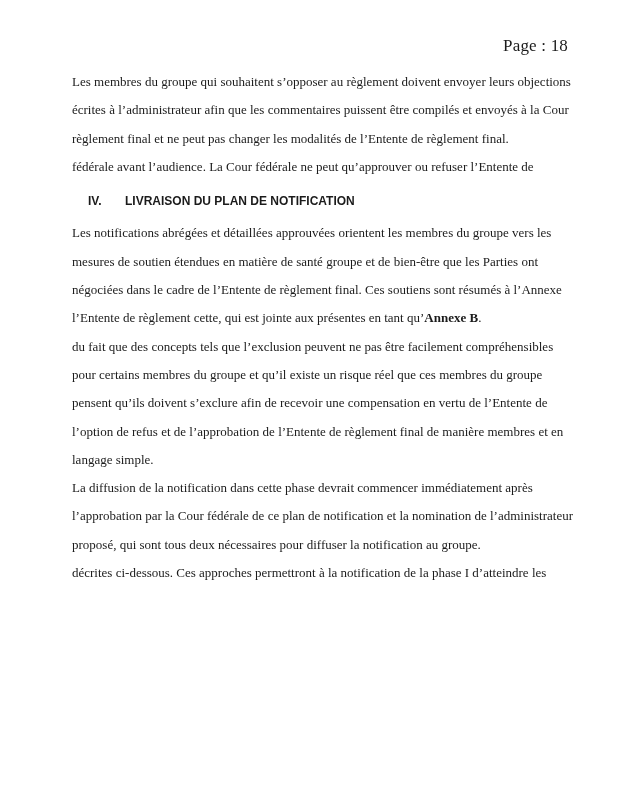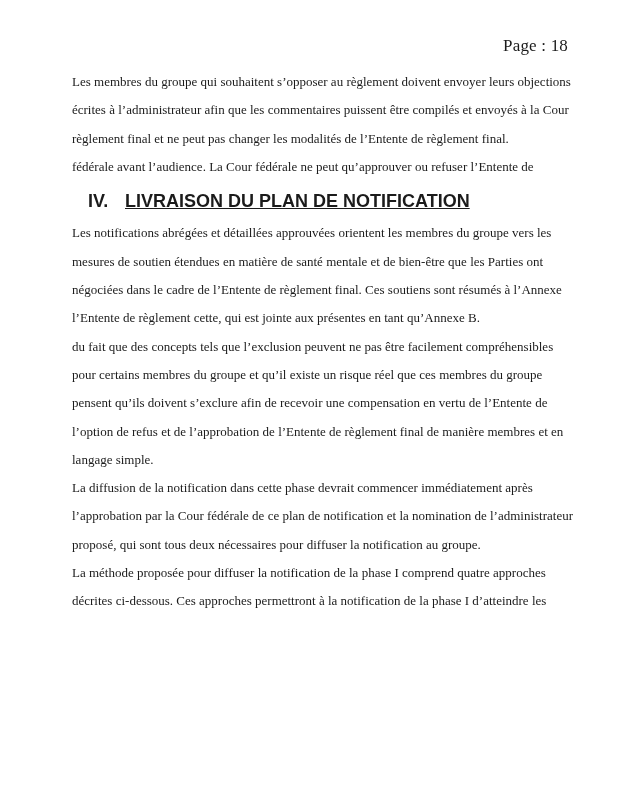--- a/index.html
+++ b/index.html
@@ -30,33 +30,32 @@
     left: 72px;
     width: 486px;
   }
   .line {
     line-height: 28.3px;
     white-space: nowrap;
   }
   .heading {
     font-family: "Liberation Sans", sans-serif;
     font-weight: bold;
-    font-size: 18px;
+    font-size: 12px;
     line-height: 28.3px;
     margin: 6px 0 4px 0;
     padding-left: 16px;
     white-space: nowrap;
-    text-decoration: underline;
   }
   .heading .num {
     display: inline-block;
     width: 37px;
   }
   .bold-seg {
-    font-weight: normal;
+    font-weight: bold;
   }
 </style>
 </head>
 <body>
 
 <div class="page">
 
   <div class="page-number">Page : 18</div>
 
   <div class="content">
@@ -67,38 +66,37 @@
       <div class="line">règlement final et ne peut pas changer les modalités de l’Entente de règlement final.</div>
       <div class="line">fédérale avant l’audience. La Cour fédérale ne peut qu’approuver ou refuser l’Entente de</div>
     </div>
 
     <div class="heading">
       <span class="num">IV.</span><span>LIVRAISON DU PLAN DE NOTIFICATION</span>
     </div>
 
     <div>
       <div class="line">Les notifications abrégées et détaillées approuvées orientent les membres du groupe vers les</div>
-      <div class="line">mesures de soutien étendues en matière de santé mentale et de bien-être que les Parties ont</div>
+      <div class="line">mesures de soutien étendues en matière de santé groupe et de bien-être que les Parties ont</div>
       <div class="line">négociées dans le cadre de l’Entente de règlement final. Ces soutiens sont résumés à l’Annexe</div>
       <div class="line"><span>l’Entente de règlement cette, qui est jointe aux présentes en tant qu’</span><span class="bold-seg">Annexe B</span><span>.</span></div>
     </div>
 
     <div>
       <div class="line">du fait que des concepts tels que l’exclusion peuvent ne pas être facilement compréhensibles</div>
       <div class="line">pour certains membres du groupe et qu’il existe un risque réel que ces membres du groupe</div>
       <div class="line">pensent qu’ils doivent s’exclure afin de recevoir une compensation en vertu de l’Entente de</div>
       <div class="line">l’option de refus et de l’approbation de l’Entente de règlement final de manière membres et en</div>
       <div class="line">langage simple.</div>
     </div>
 
     <div>
       <div class="line">La diffusion de la notification dans cette phase devrait commencer immédiatement après</div>
       <div class="line">l’approbation par la Cour fédérale de ce plan de notification et la nomination de l’administrateur</div>
       <div class="line">proposé, qui sont tous deux nécessaires pour diffuser la notification au groupe.</div>
     </div>
 
     <div>
-      <div class="line">La méthode proposée pour diffuser la notification de la phase I comprend quatre approches</div>
       <div class="line">décrites ci-dessous. Ces approches permettront à la notification de la phase I d’atteindre les</div>
     </div>
 
   </div>
 </div>
 
 </body></html>

